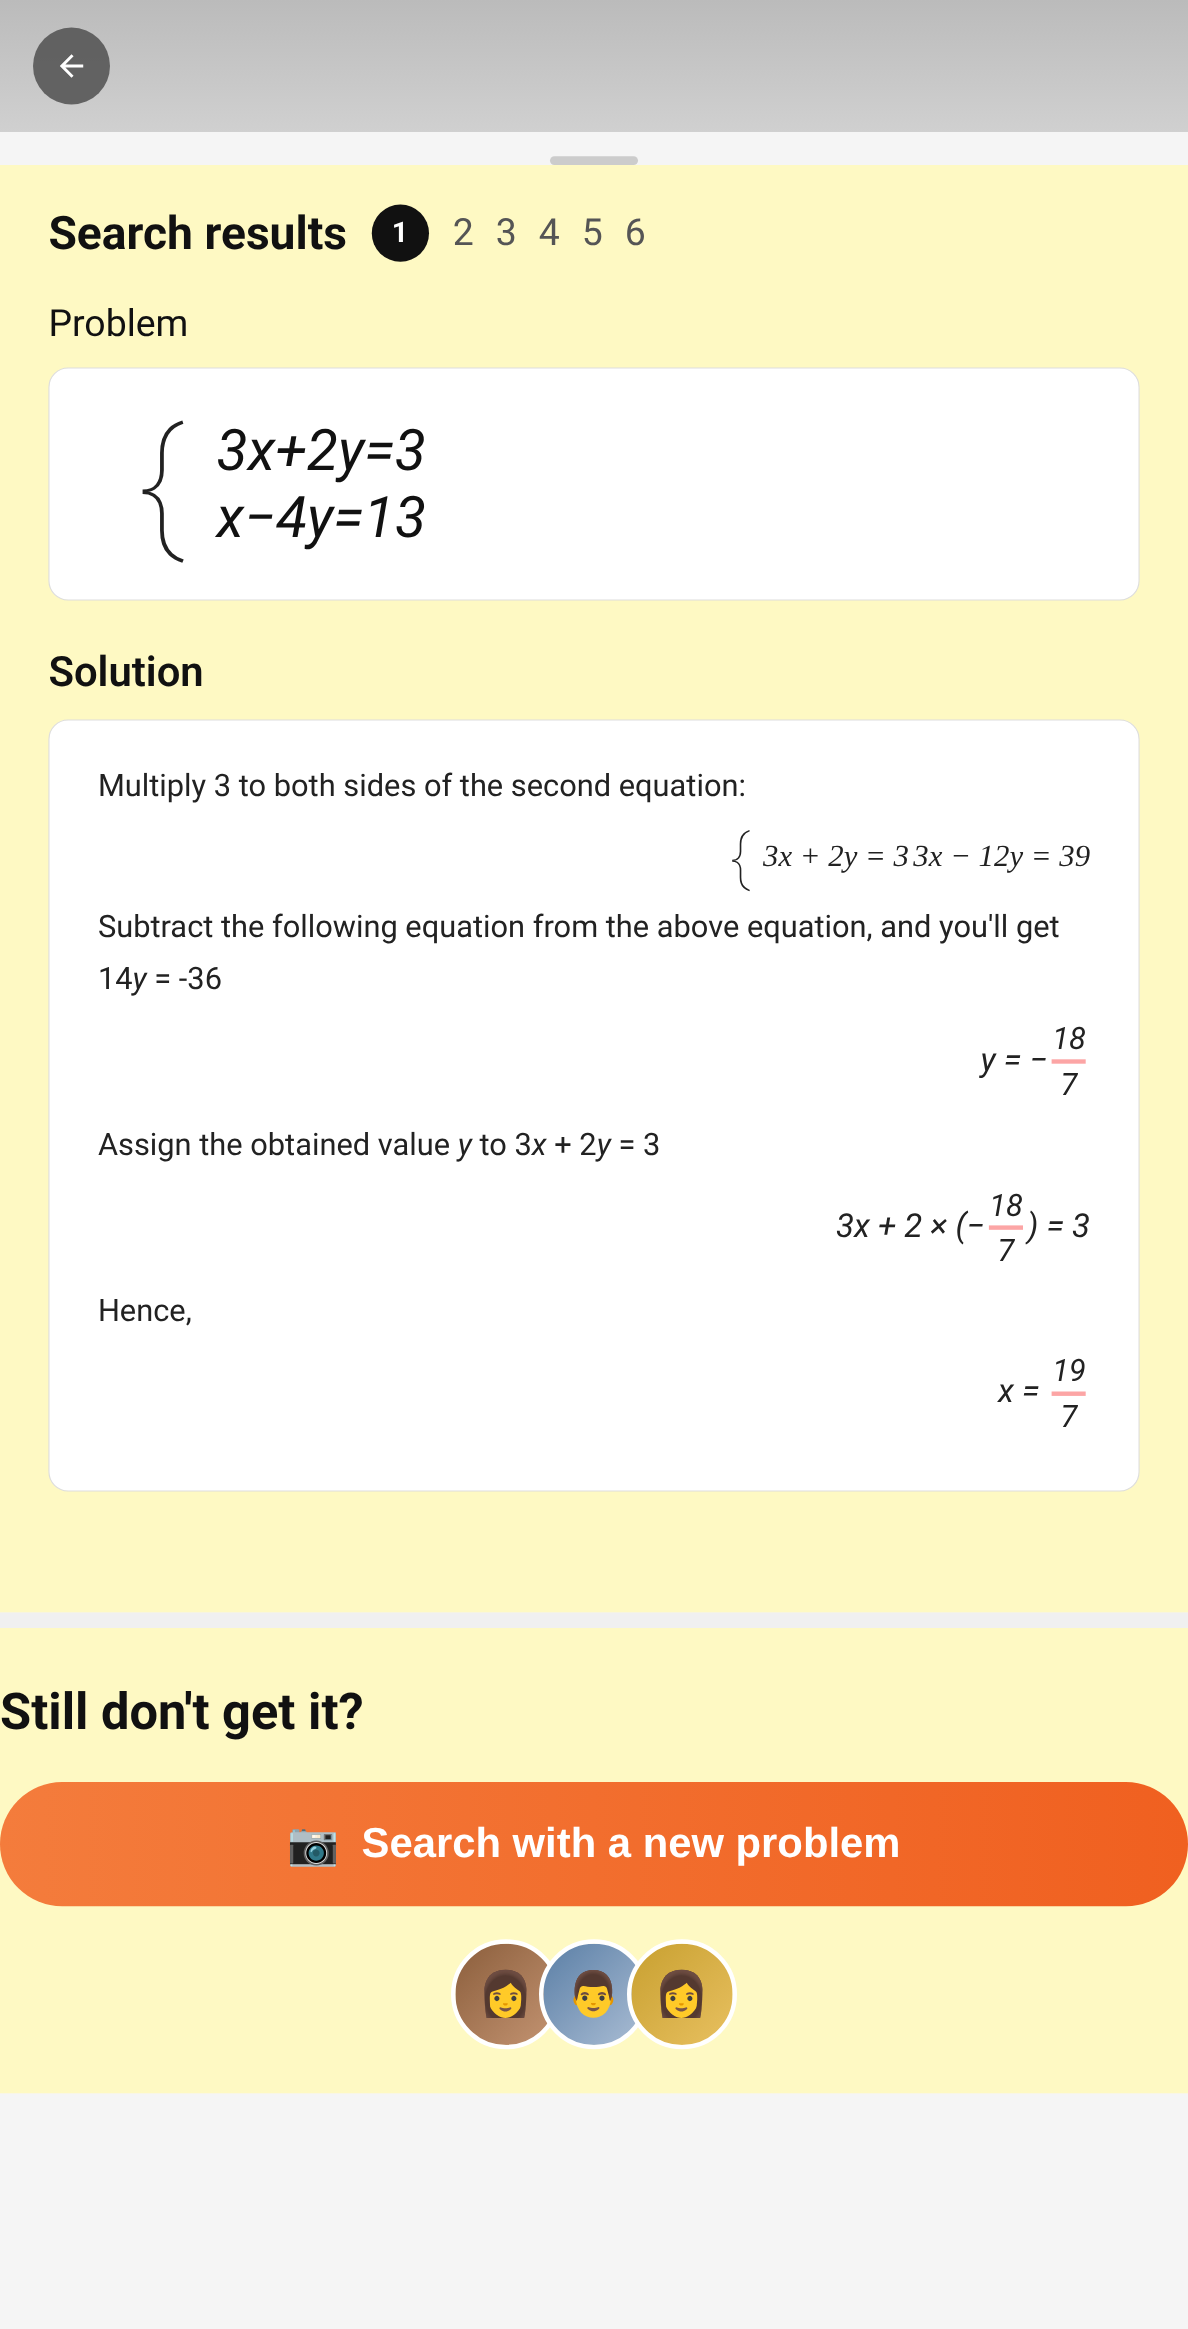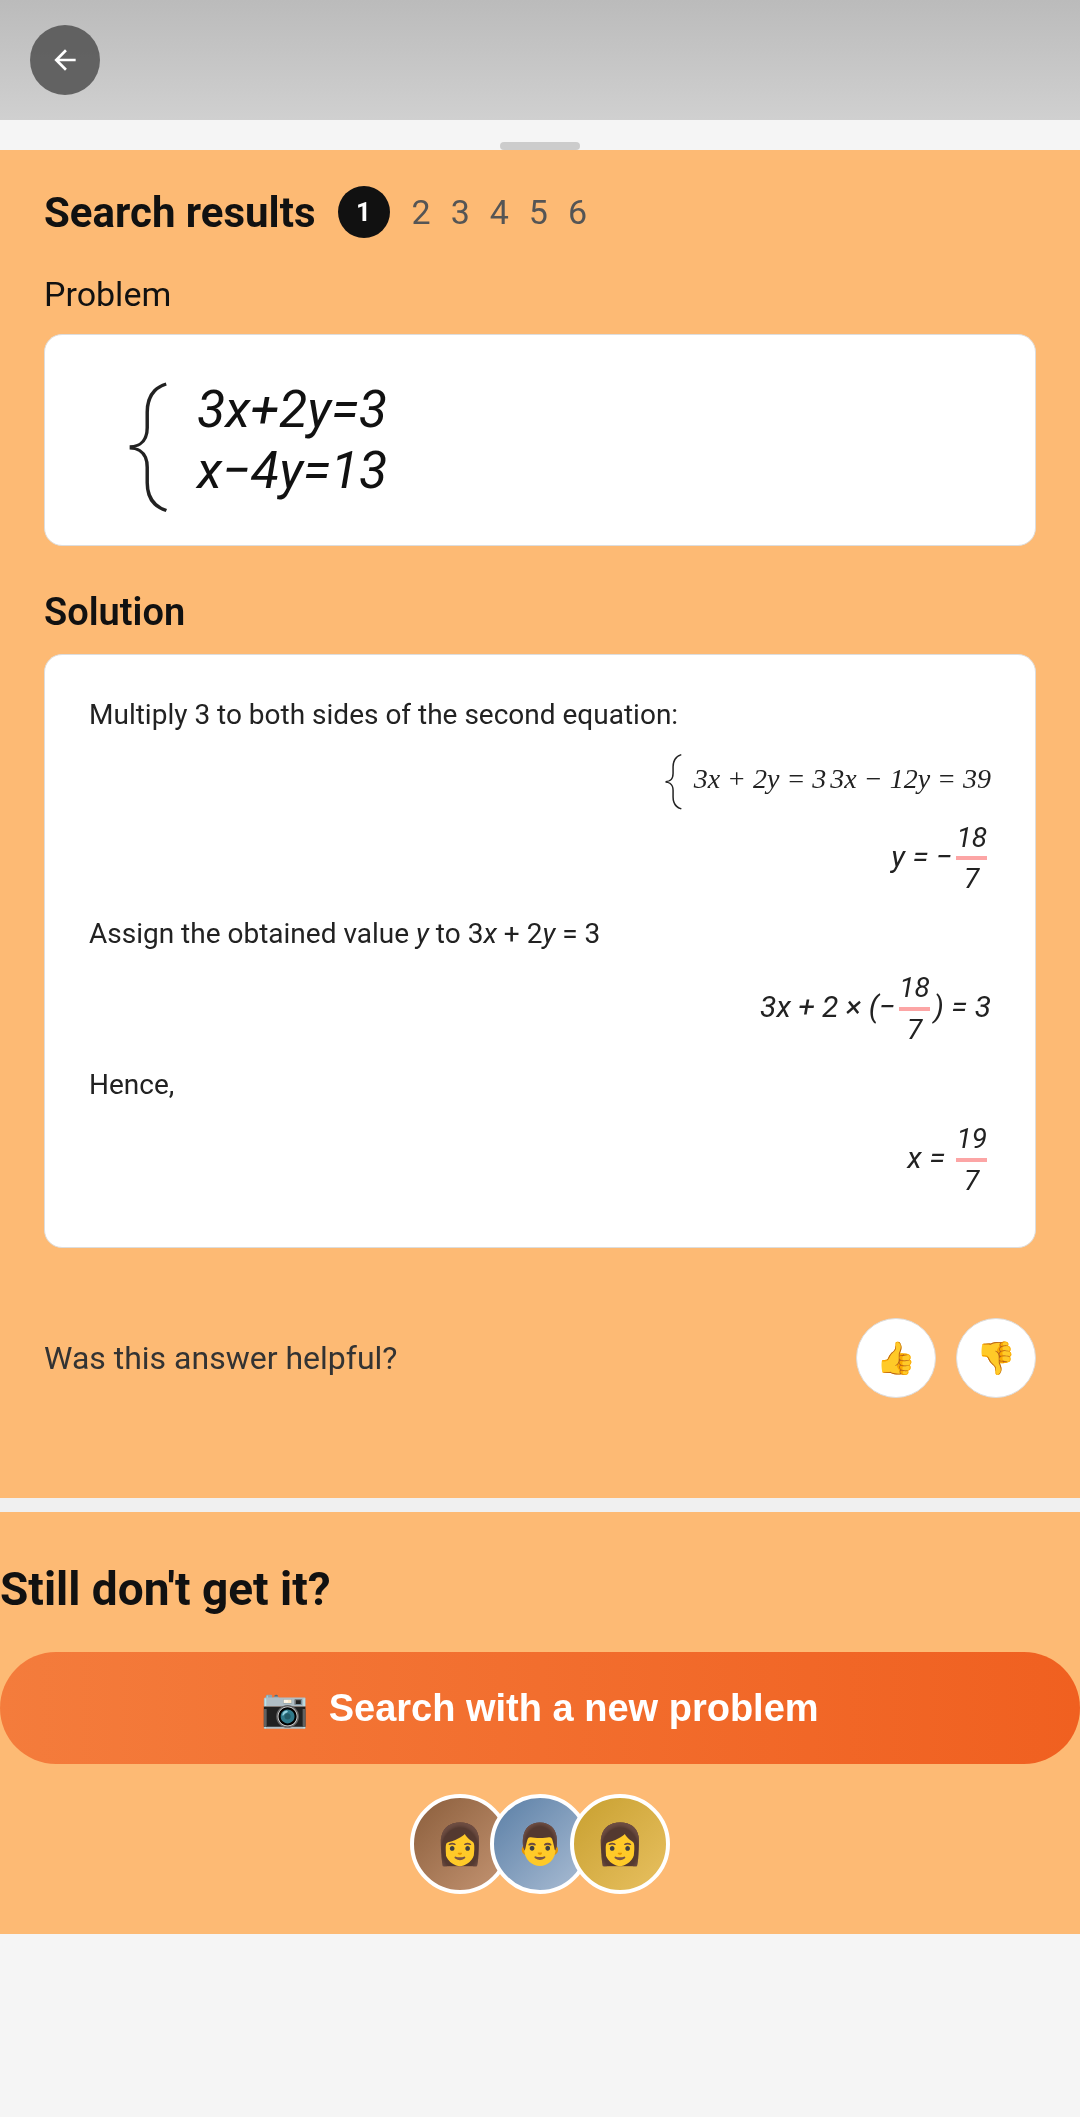--- a/index.html
+++ b/index.html
@@ -44,21 +44,21 @@
     .drag-indicator {
       width: 80px;
       height: 8px;
       background: #ccc;
       border-radius: 4px;
       margin: 22px auto 0;
     }
 
     
     .content {
-      background: #fdba74;
+      background: #fef9c3;
       padding: 36px 44px 60px;
     }
 
     
     .search-results-header {
       display: flex;
       align-items: center;
       gap: 22px;
       margin-bottom: 36px;
     }
@@ -390,20 +390,23 @@
     </div>
 
     <div class="system-wrap">
       <span class="system-brace">{</span>
       <div class="system-eqs">
         <span class="system-eq">3<i>x</i> + 2<i>y</i> = 3</span>
         <span class="system-eq">3<i>x</i> − 12<i>y</i> = 39</span>
       </div>
     </div>
 
+    <div class="solution-step">
+      Subtract the following equation from the above equation, and you'll get 14<i>y</i> = -36
+    </div>
 
     <div class="solution-math-block">
       <div class="math-line">
         <i>y</i> = −<span class="fraction">
           <span class="num">18</span>
           <span class="den">7</span>
         </span>
       </div>
     </div>
 
@@ -426,31 +429,20 @@
       <div class="math-line">
         <i>x</i> = <span class="fraction">
           <span class="num">19</span>
           <span class="den">7</span>
         </span>
       </div>
     </div>
 
   </div>
 
-  <div class="helpful-row">
-    <span class="helpful-text">Was this answer helpful?</span>
-    <div class="helpful-buttons">
-      <button class="helpful-btn">
-        <span>👍</span>
-      </button>
-      <button class="helpful-btn">
-        <span>👎</span>
-      </button>
-    </div>
-  </div>
 
 </div>
 
 <div class="divider"></div>
 
 <div class="content still-section">
   <div class="still-title">Still don't get it?</div>
 
   <button class="search-new-button">
     <span class="search-new-icon">📷</span>

